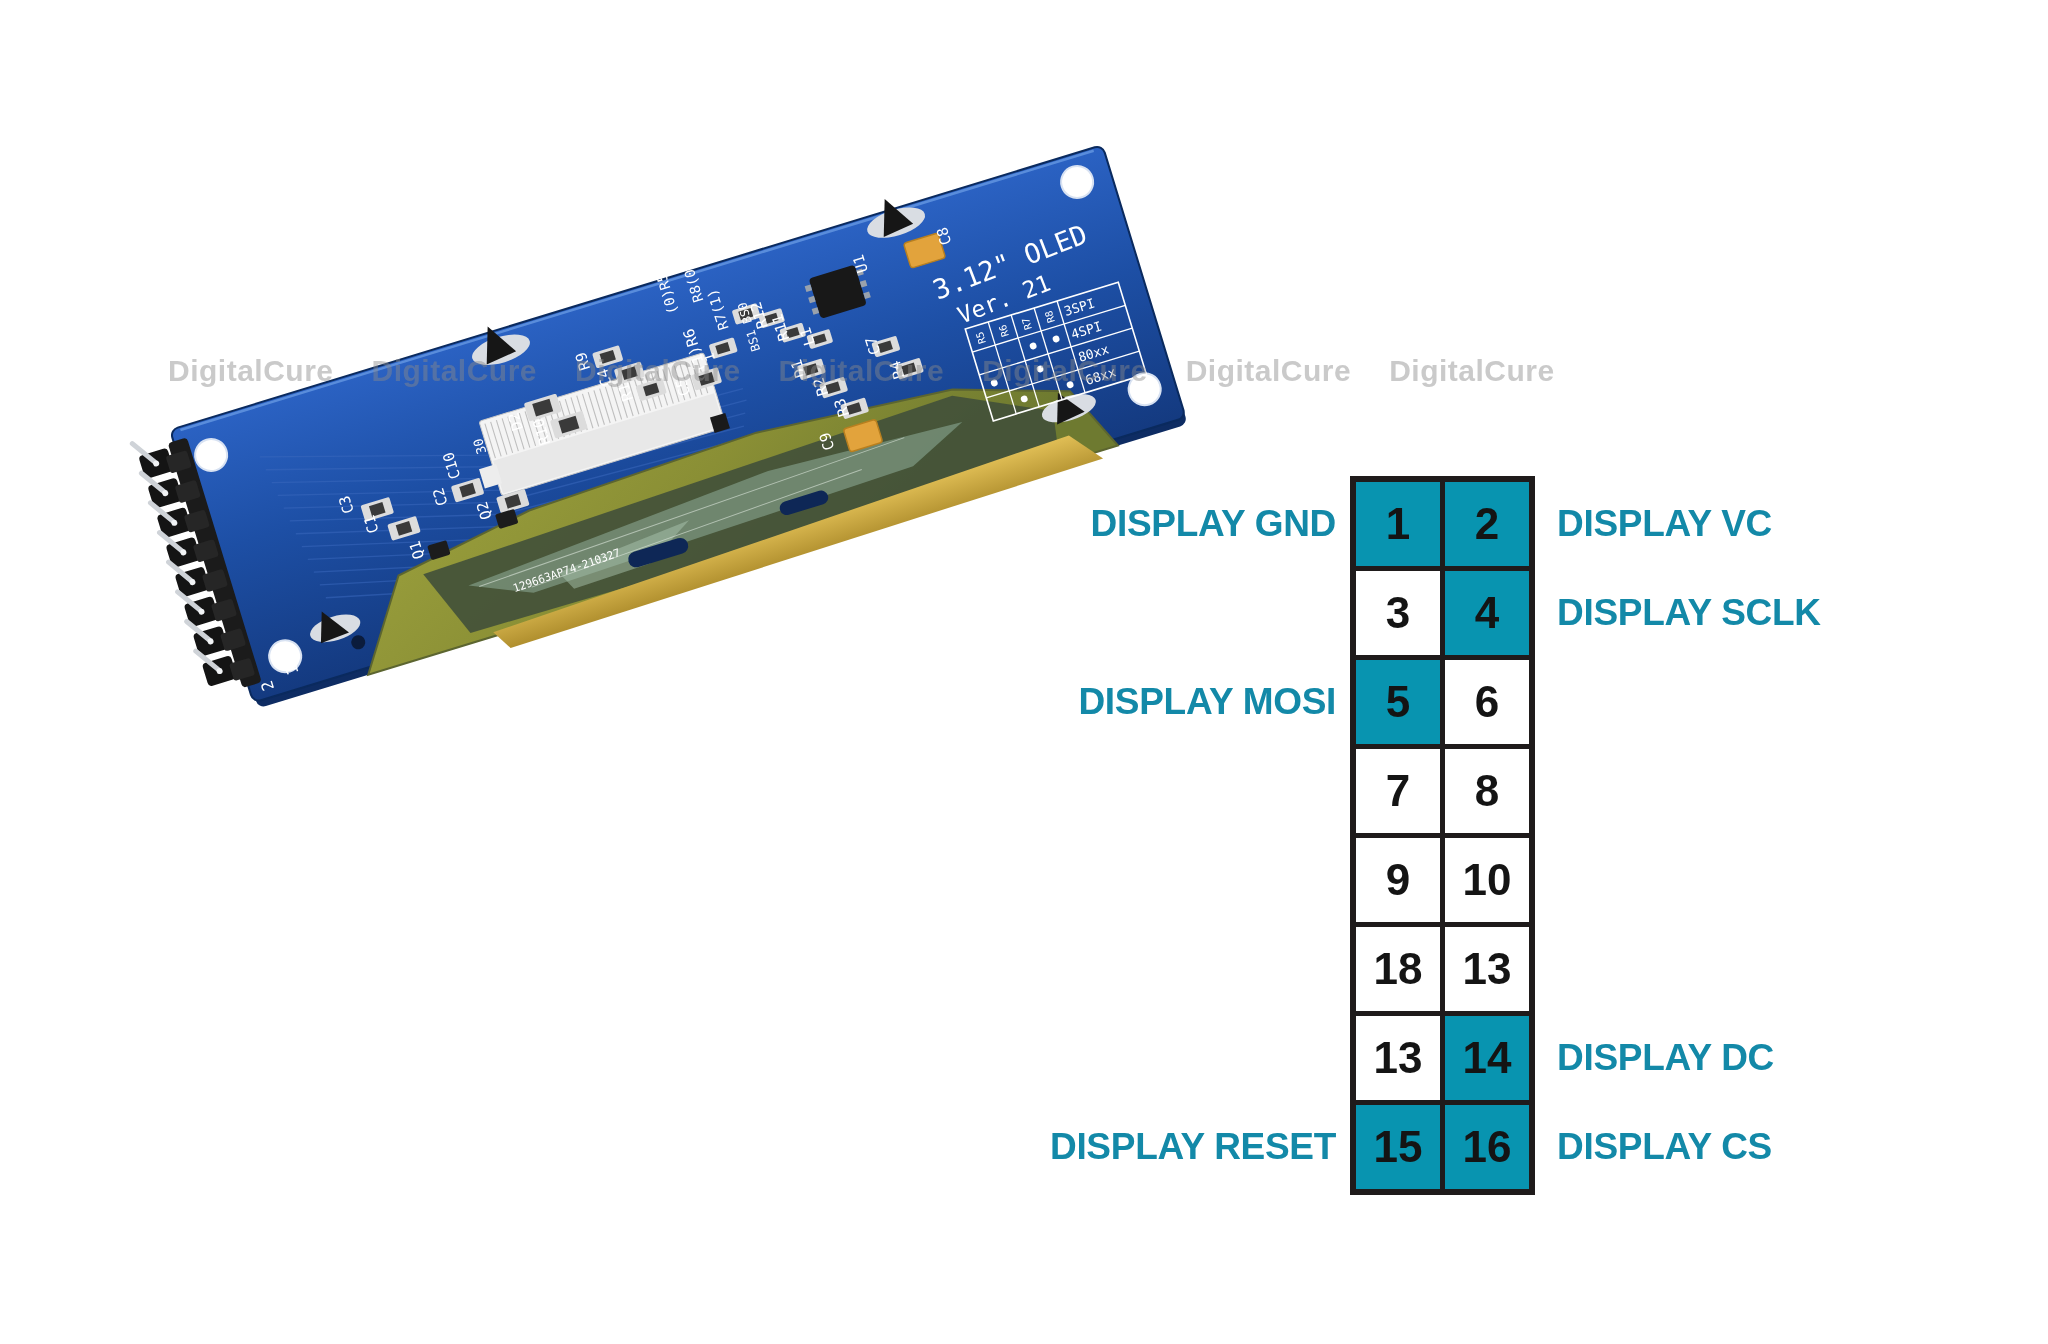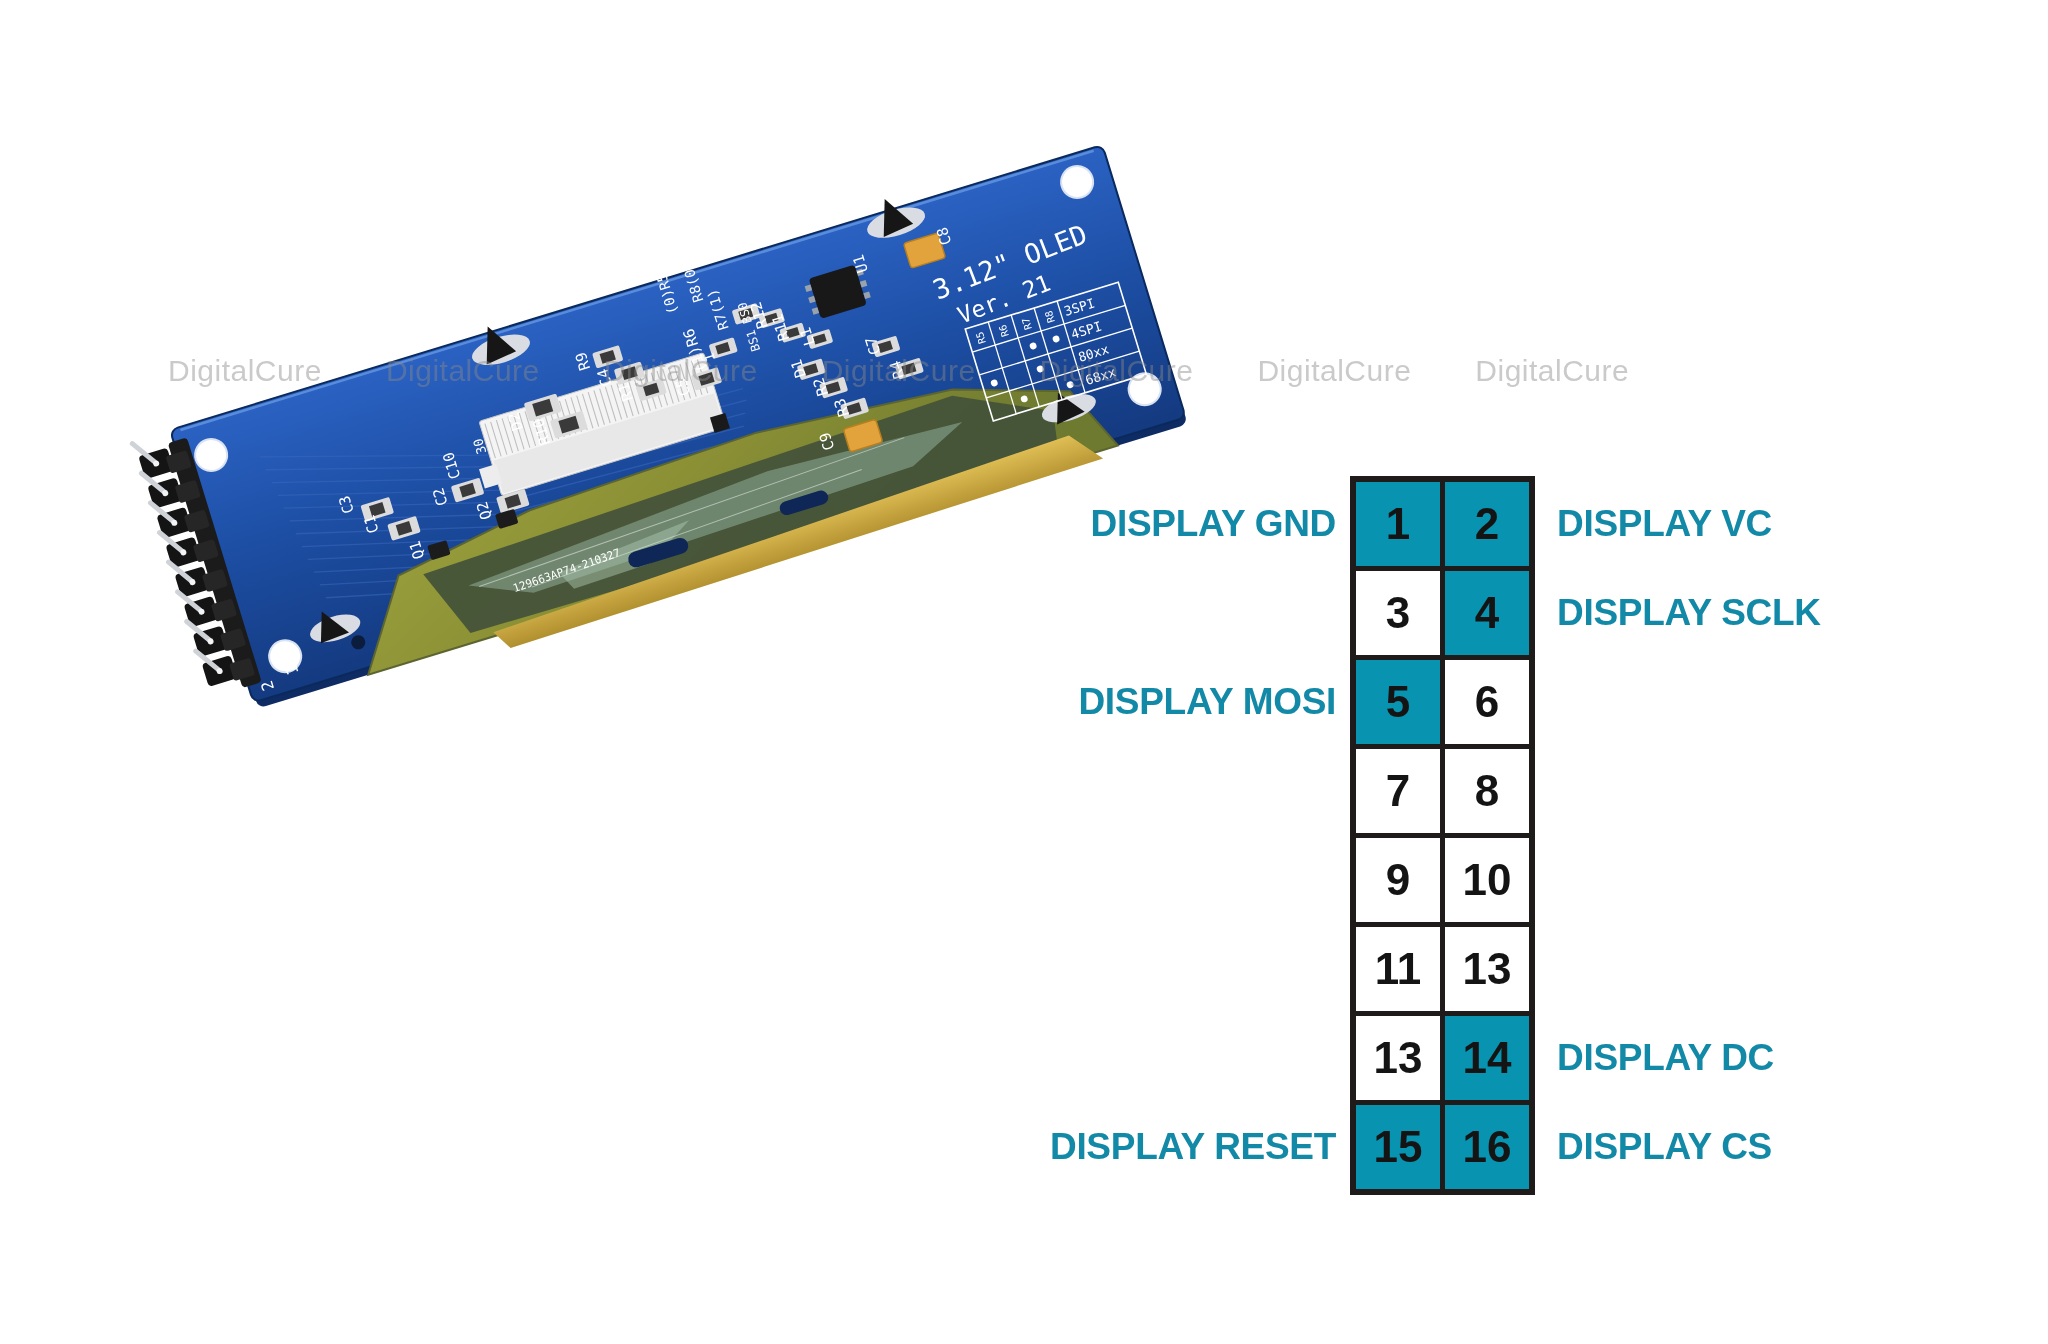--- a/index.html
+++ b/index.html
@@ -1,21 +1,21 @@
 <!DOCTYPE html>
 <html><head>
 <meta charset="utf-8">
 <style>
   html,body{margin:0;padding:0;background:#ffffff;}
   #app{position:relative;width:2048px;height:1344px;overflow:hidden;background:#ffffff;
        font-family:"Liberation Sans",sans-serif;}
   svg{display:block;}
   #board-svg{position:absolute;left:0;top:0;z-index:1;pointer-events:none;}
-  .watermarks{position:absolute;left:168px;top:354px;width:1240px;display:flex;gap:64px;
-       z-index:2;font-weight:400;font-size:30px;letter-spacing:.5px;
+  .watermarks{position:absolute;left:168px;top:354px;width:1240px;display:flex;gap:38px;
+       z-index:2;font-weight:700;font-size:30px;letter-spacing:.5px;
        color:rgba(138,138,138,0.45);white-space:nowrap;}
   .pin-grid{position:absolute;left:1350px;top:476px;width:185px;height:719px;z-index:3;
        background:#1F1B1B;display:grid;grid-template-columns:repeat(2,1fr);
        grid-auto-rows:1fr;gap:5px;padding:6px;box-sizing:border-box;}
   .pin-cell{background:#ffffff;display:flex;align-items:center;justify-content:center;
        font-weight:700;font-size:44px;color:#141414;}
   .pin-cell.hl{background:var(--accent-cell,#0894B0);}
   .side-label{position:absolute;z-index:3;height:48px;line-height:48px;white-space:nowrap;
        font-weight:700;font-size:37px;letter-spacing:-0.3px;color:var(--accent-label,#1389A8);}
   .side-label.left{right:712px;text-align:right;}
@@ -303,21 +303,21 @@
       <div class="pin-cell hl">1</div>
       <div class="pin-cell hl">2</div>
       <div class="pin-cell">3</div>
       <div class="pin-cell hl">4</div>
       <div class="pin-cell hl">5</div>
       <div class="pin-cell">6</div>
       <div class="pin-cell">7</div>
       <div class="pin-cell">8</div>
       <div class="pin-cell">9</div>
       <div class="pin-cell">10</div>
-      <div class="pin-cell">11</div>
+      <div class="pin-cell">18</div>
       <div class="pin-cell">13</div>
       <div class="pin-cell">13</div>
       <div class="pin-cell hl">14</div>
       <div class="pin-cell hl">15</div>
       <div class="pin-cell hl">16</div>
     </div>
 
 <div class="side-label left" style="top: 500px;">DISPLAY GND</div>
     <div class="side-label right" style="top: 500px;">DISPLAY VC</div>
     <div class="side-label left" style="top: 678px;">DISPLAY MOSI</div>

